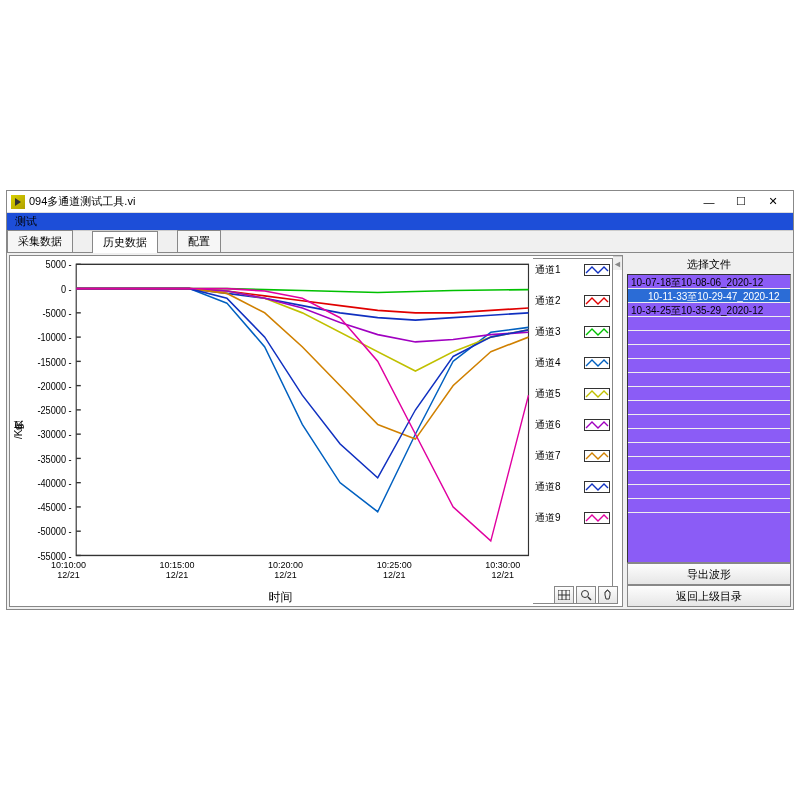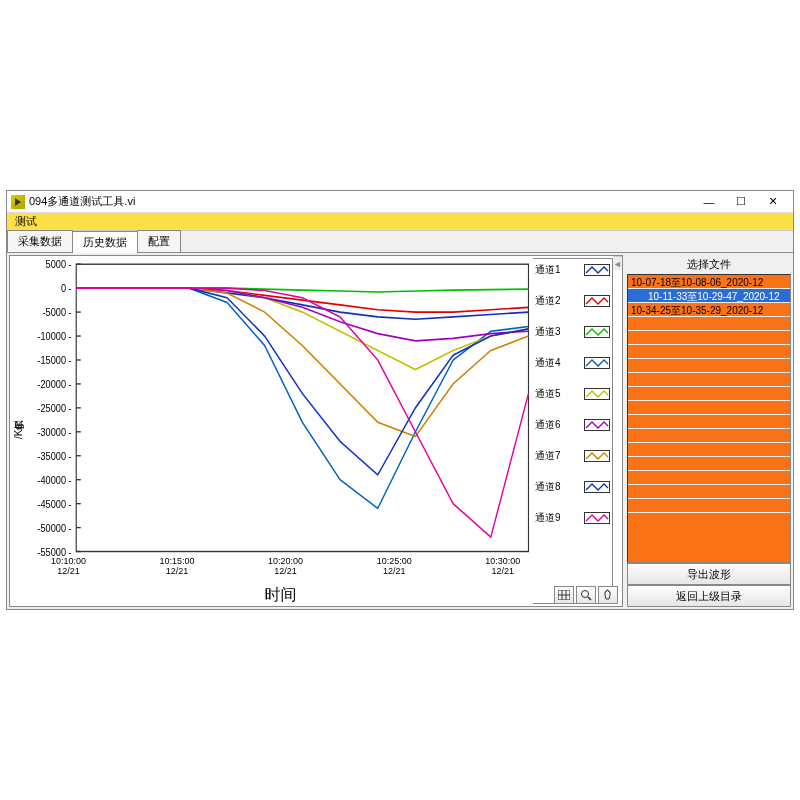--- a/index.html
+++ b/index.html
@@ -6,23 +6,23 @@
   html, body { width: 800px; height: 800px; background: #fff; font-family: "Microsoft YaHei", "SimSun", Arial, sans-serif; font-size: 11px; color: #000; }
   .outer { width: 800px; height: 562px; background: #fff; position: relative; }
   .window { position: absolute; left: 6px; top: 190px; width: 788px; height: 420px; border: 1px solid #888; background: #f0f0f0; display: flex; flex-direction: column; }
   .titlebar { height: 22px; background: #fff; display: flex; align-items: center; justify-content: space-between; padding: 0 4px; border-bottom: 1px solid #ddd; }
   .titlebar-left { display: flex; align-items: center; gap: 4px; }
   .titlebar-icon { width: 14px; height: 14px; background: linear-gradient(135deg,#d8d000,#b0a000); display:flex; align-items:center; justify-content:center;}
   .titlebar-icon svg { display:block;}
   .title-text { font-size: 11px; }
   .win-controls { display: flex; gap: 0; }
   .win-btn { width: 32px; height: 20px; display: flex; align-items: center; justify-content: center; font-size: 11px; }
-  .menubar { height: 18px; background: #fde047; padding: 0 6px; display:flex; align-items:center; border-bottom:1px solid #ccc;}
+  .menubar { height: 18px; background: #1d4ed8; padding: 0 6px; display:flex; align-items:center; border-bottom:1px solid #ccc;}
   .menu-item { font-size: 11px; padding: 0 2px; }
-  .tabstrip { height: 22px; background: #f0f0f0; display: flex; align-items: flex-end; border-bottom: 1px solid #888; }
+  .tabstrip { height: 22px; background: #f0f0f0; display: flex; align-items: flex-end; border-bottom: 1px solid #888; gap: 20px; }
   .tab { padding: 3px 10px; background: #f6f6f6; border: 1px solid #888; border-bottom: none; margin-right: -1px; font-size: 11px; }
   .tab.active { background: #fff; position: relative; top: 1px; }
   .banner { height: 48px; background: #0a1628; position: relative; overflow: hidden; display: flex; align-items: center; padding-left: 8px; gap: 6px; }
   .banner::before { content:""; position:absolute; inset:0; background:
     radial-gradient(circle at 30% 40%, rgba(60,150,200,.25) 0 2px, transparent 2px),
     radial-gradient(circle at 60% 60%, rgba(60,150,200,.2) 0 2px, transparent 2px),
     radial-gradient(circle at 80% 30%, rgba(60,150,200,.18) 0 2px, transparent 2px),
     linear-gradient(90deg, rgba(30,60,90,.6), rgba(8,20,40,.9));
     background-size: 40px 40px, 60px 60px, 50px 50px, 100% 100%;
   }
@@ -31,30 +31,30 @@
   .num-input { width: 72px; height: 20px; background:#fff; border:1px inset #888; padding:0 4px; font-size:11px;}
   .switch-btn { height:20px; padding:0 8px; background:linear-gradient(#fdfdfd,#e6e6e6); border:1px solid #888; font-size:11px;}
   .content { flex:1; display:flex; background:#f0f0f0; }
   .chart-pane { flex:1; border:1px solid #888; margin:2px; background:#fff; display:flex; flex-direction:row; position:relative;}
   .chart-area { flex:1; display:flex; }
   .ylab { writing-mode: vertical-rl; transform: rotate(180deg); text-align:center; padding:2px; font-size:10px;}
   .plot-col { flex:1; display:flex; flex-direction:column;}
   .plot-svg { flex:1; }
   .xlab-row { height:28px; font-size:9px; position:relative;}
   .xlab-row .xt { position:absolute; transform:translateX(-50%); text-align:center; line-height:1.1;}
-  .xlab-title { text-align:center; font-size:16px;}
+  .xlab-title { text-align:center; font-size:12px;}
   .legend-pane { width:80px; border:1px solid #888; border-left:none; margin:2px 0 2px 0; background:#fff; padding:2px; display:flex; flex-direction:column; gap:14px;}
   .legend-row { display:flex; align-items:center; justify-content:space-between; font-size:10px; height:17px;}
   .legend-sw { width:26px; height:12px; border:1px solid #333; display:flex; align-items:center; justify-content:center;}
   .legend-sw svg { display:block;}
   .tools-row { position:absolute; right:4px; bottom:2px; display:flex; gap:2px;}
   .tool-btn { width:20px; height:18px; border:1px solid #888; background:linear-gradient(#fdfdfd,#e6e6e6); display:flex; align-items:center; justify-content:center;}
   .right-pane { width:164px; margin:2px; display:flex; flex-direction:column; gap:0;}
   .file-header { text-align:center; font-size:11px; padding:2px 0;}
-  .file-list { flex:1; border:1px inset #888; background:#f97316; overflow:hidden;}
+  .file-list { flex:1; border:1px inset #888; background:#8b5cf6; overflow:hidden;}
   .file-item { font-size:10px; padding:1px 3px; white-space:nowrap; overflow:hidden; border-bottom:1px solid #eee; height:14px;}
   .file-item.selected { background:#2b6cd6; color:#fff;padding-left:20px;}
   .file-empty { height:14px; border-bottom:1px solid #eee;}
   .r-btn { height:22px; border:1px solid #888; background:linear-gradient(#fdfdfd,#e6e6e6); font-size:11px;}
   .hscroll { height:14px; background:#eee; border-top:1px solid #ccc; display:flex; align-items:center; justify-content:center; font-size:9px; color:#888;}
 </style>
 </head>
 <body>
 
 <div class="outer">

